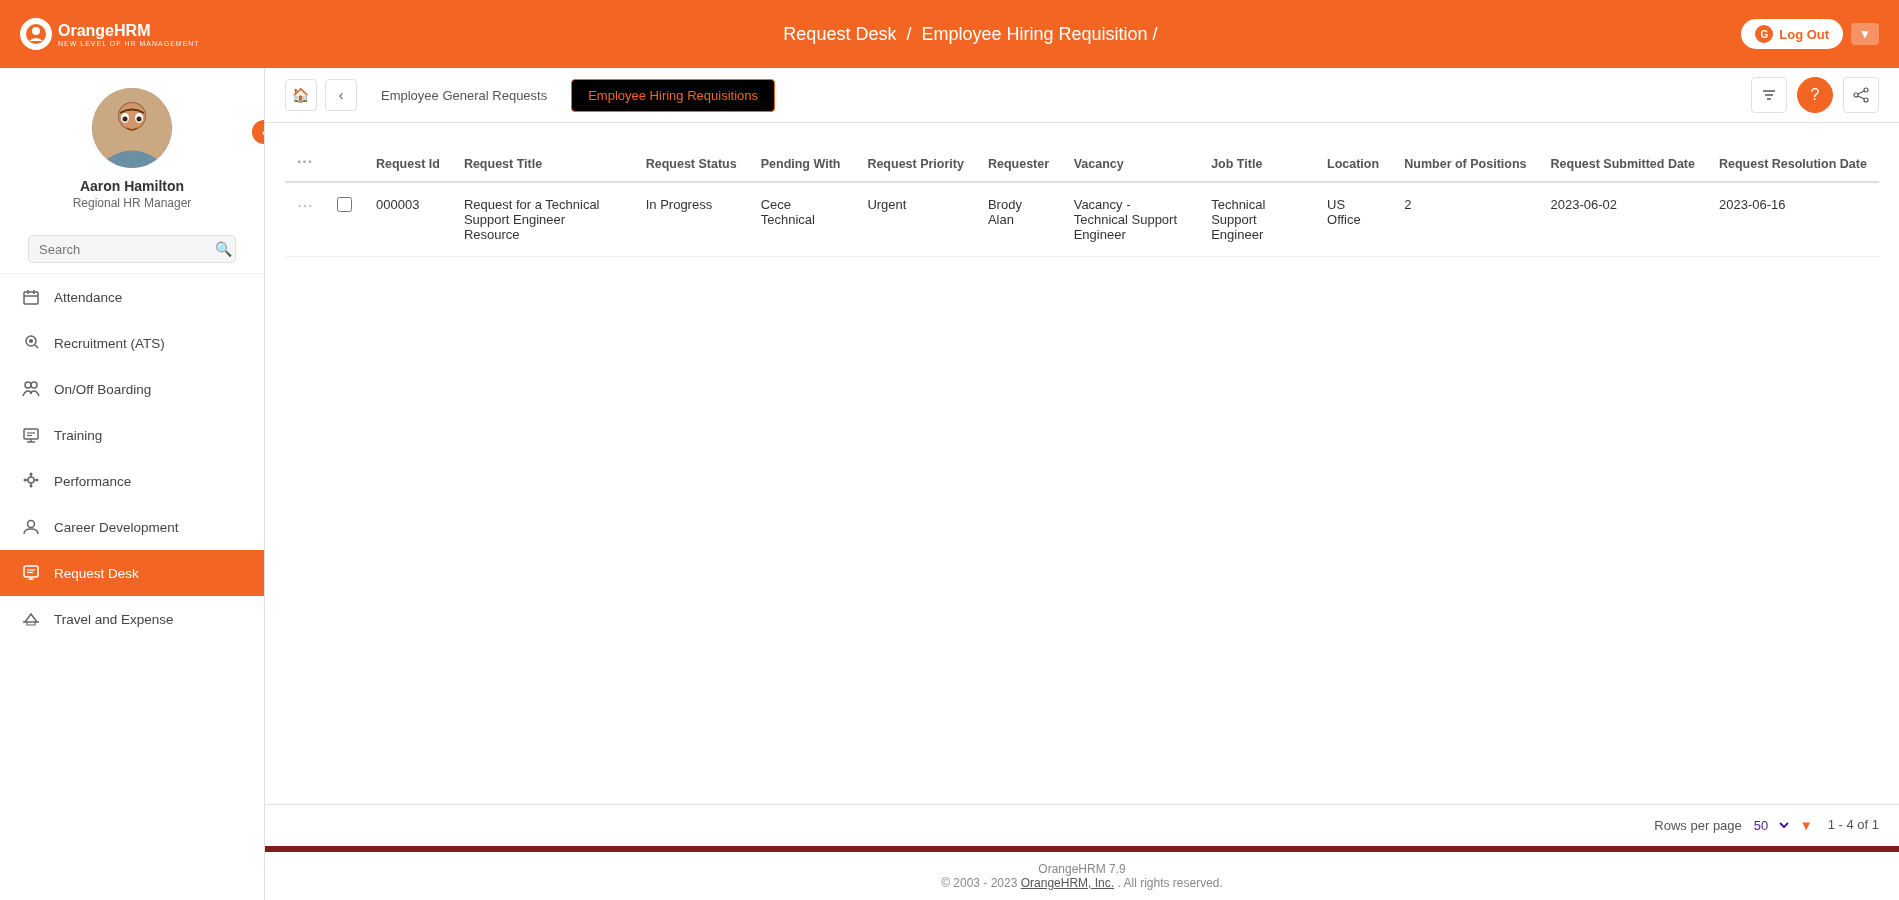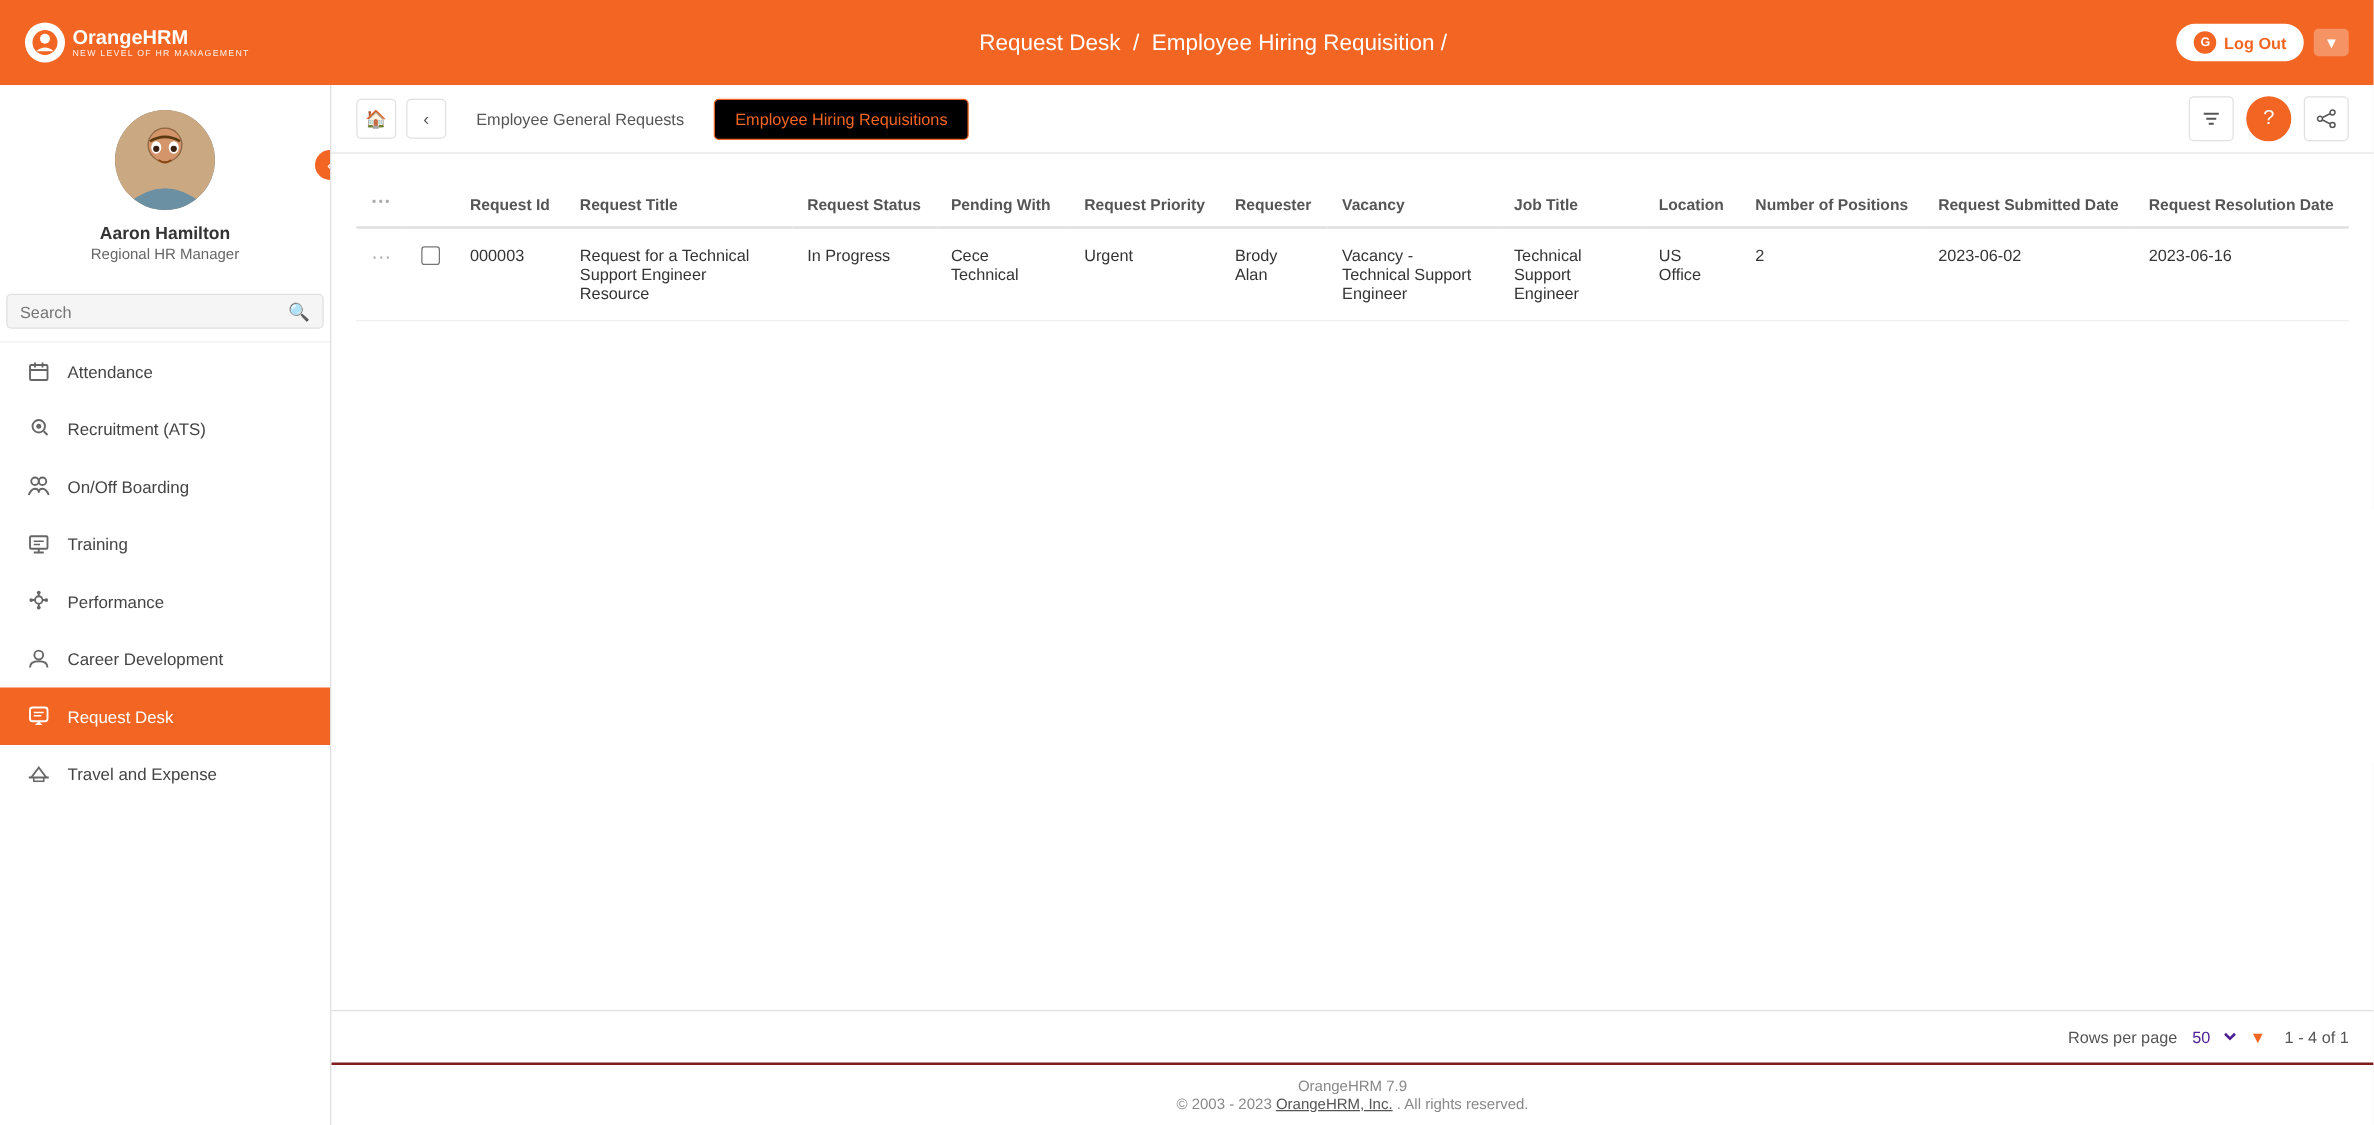--- a/index.html
+++ b/index.html
@@ -131,21 +131,21 @@
     }
     .user-role {
       font-size: 12px;
       color: #666;
       text-align: center;
       margin-top: 2px;
     }
 
     
     .sidebar-search {
-      padding: 10px 5px;
+      padding: 10px 28px;
       border-bottom: 1px solid #f0f0f0;
     }
     .search-wrapper {
       display: flex;
       align-items: center;
       background: #f5f5f5;
       border: 1px solid #e0e0e0;
       border-radius: 4px;
       padding: 5px 10px;
     }
@@ -313,21 +313,21 @@
       cursor: pointer;
     }
 
     
     .pagination-area {
       background: white;
       border-top: 1px solid #e0e0e0;
       padding: 12px 20px;
       display: flex;
       justify-content: flex-end;
-      align-items: center;
+      align-items: flex-start;
       gap: 15px;
       font-size: 13px;
       color: #555;
       flex-shrink: 0;
     }
     .rows-per-page {
       display: flex;
       align-items: center;
       gap: 8px;
     }
@@ -335,21 +335,21 @@
       border: none;
       background: none;
       font-size: 13px;
       color: #4c1d95;
       cursor: pointer;
     }
 
     
     .content-footer {
       background: white;
-      border-top: 2px solid #7f1d1d;
+      border-top: 6px solid #7f1d1d;
       text-align: center;
       padding: 10px;
       font-size: 12px;
       color: #888;
       flex-shrink: 0;
     }
     .content-footer a {
       color: #555;
       text-decoration: underline;
     }

